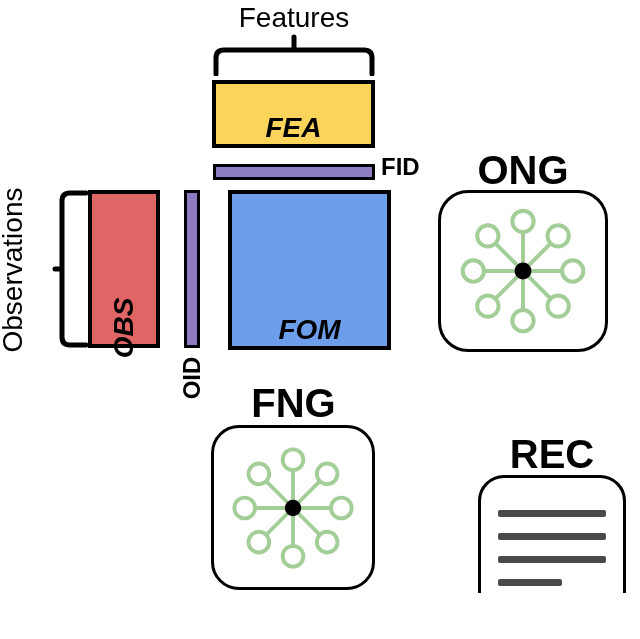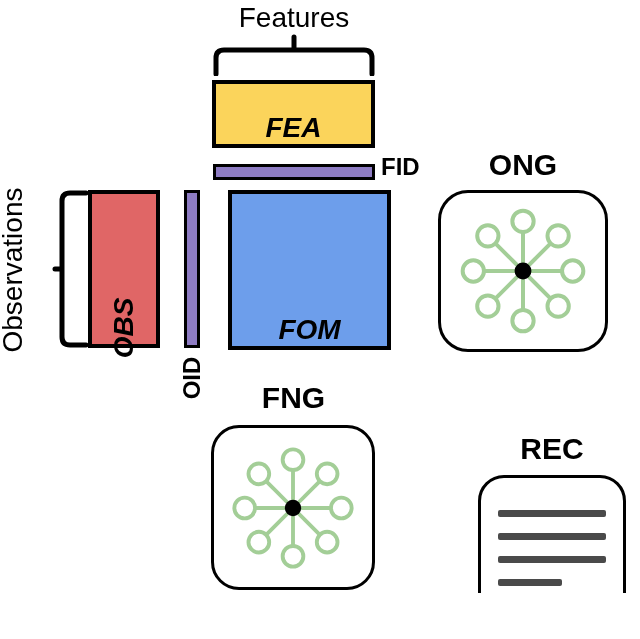--- a/index.html
+++ b/index.html
@@ -5,21 +5,21 @@
   html,body { margin:0; padding:0; background:#ffffff; }
   .canvas {
     position:relative; width:640px; height:593px; background:#ffffff;
     font-family:"Liberation Sans", sans-serif; color:#000; overflow:hidden;
   }
   .abs { position:absolute; }
   
   .axis-label { font-size:28px; font-weight:400; }
   .box-label  { font-size:28px; font-weight:bold; }
   .id-label   { font-size:24px; font-weight:bold; }
-  .big-label  { font-size:30px; font-weight:bold; text-align:center; }
+  .big-label  { font-size:40px; font-weight:bold; text-align:center; }
   .rot { transform:rotate(-90deg); }
   
   .mbox {
     border:4px solid #000; box-sizing:border-box;
     display:flex; align-items:flex-end; justify-content:center;font-style:italic;
   }
   .bar { border:3px solid #000; box-sizing:border-box; }
   .rbox {
     border:3.5px solid #000; border-radius:30px; background:#fff;
     box-sizing:border-box; display:flex; align-items:center; justify-content:center;

